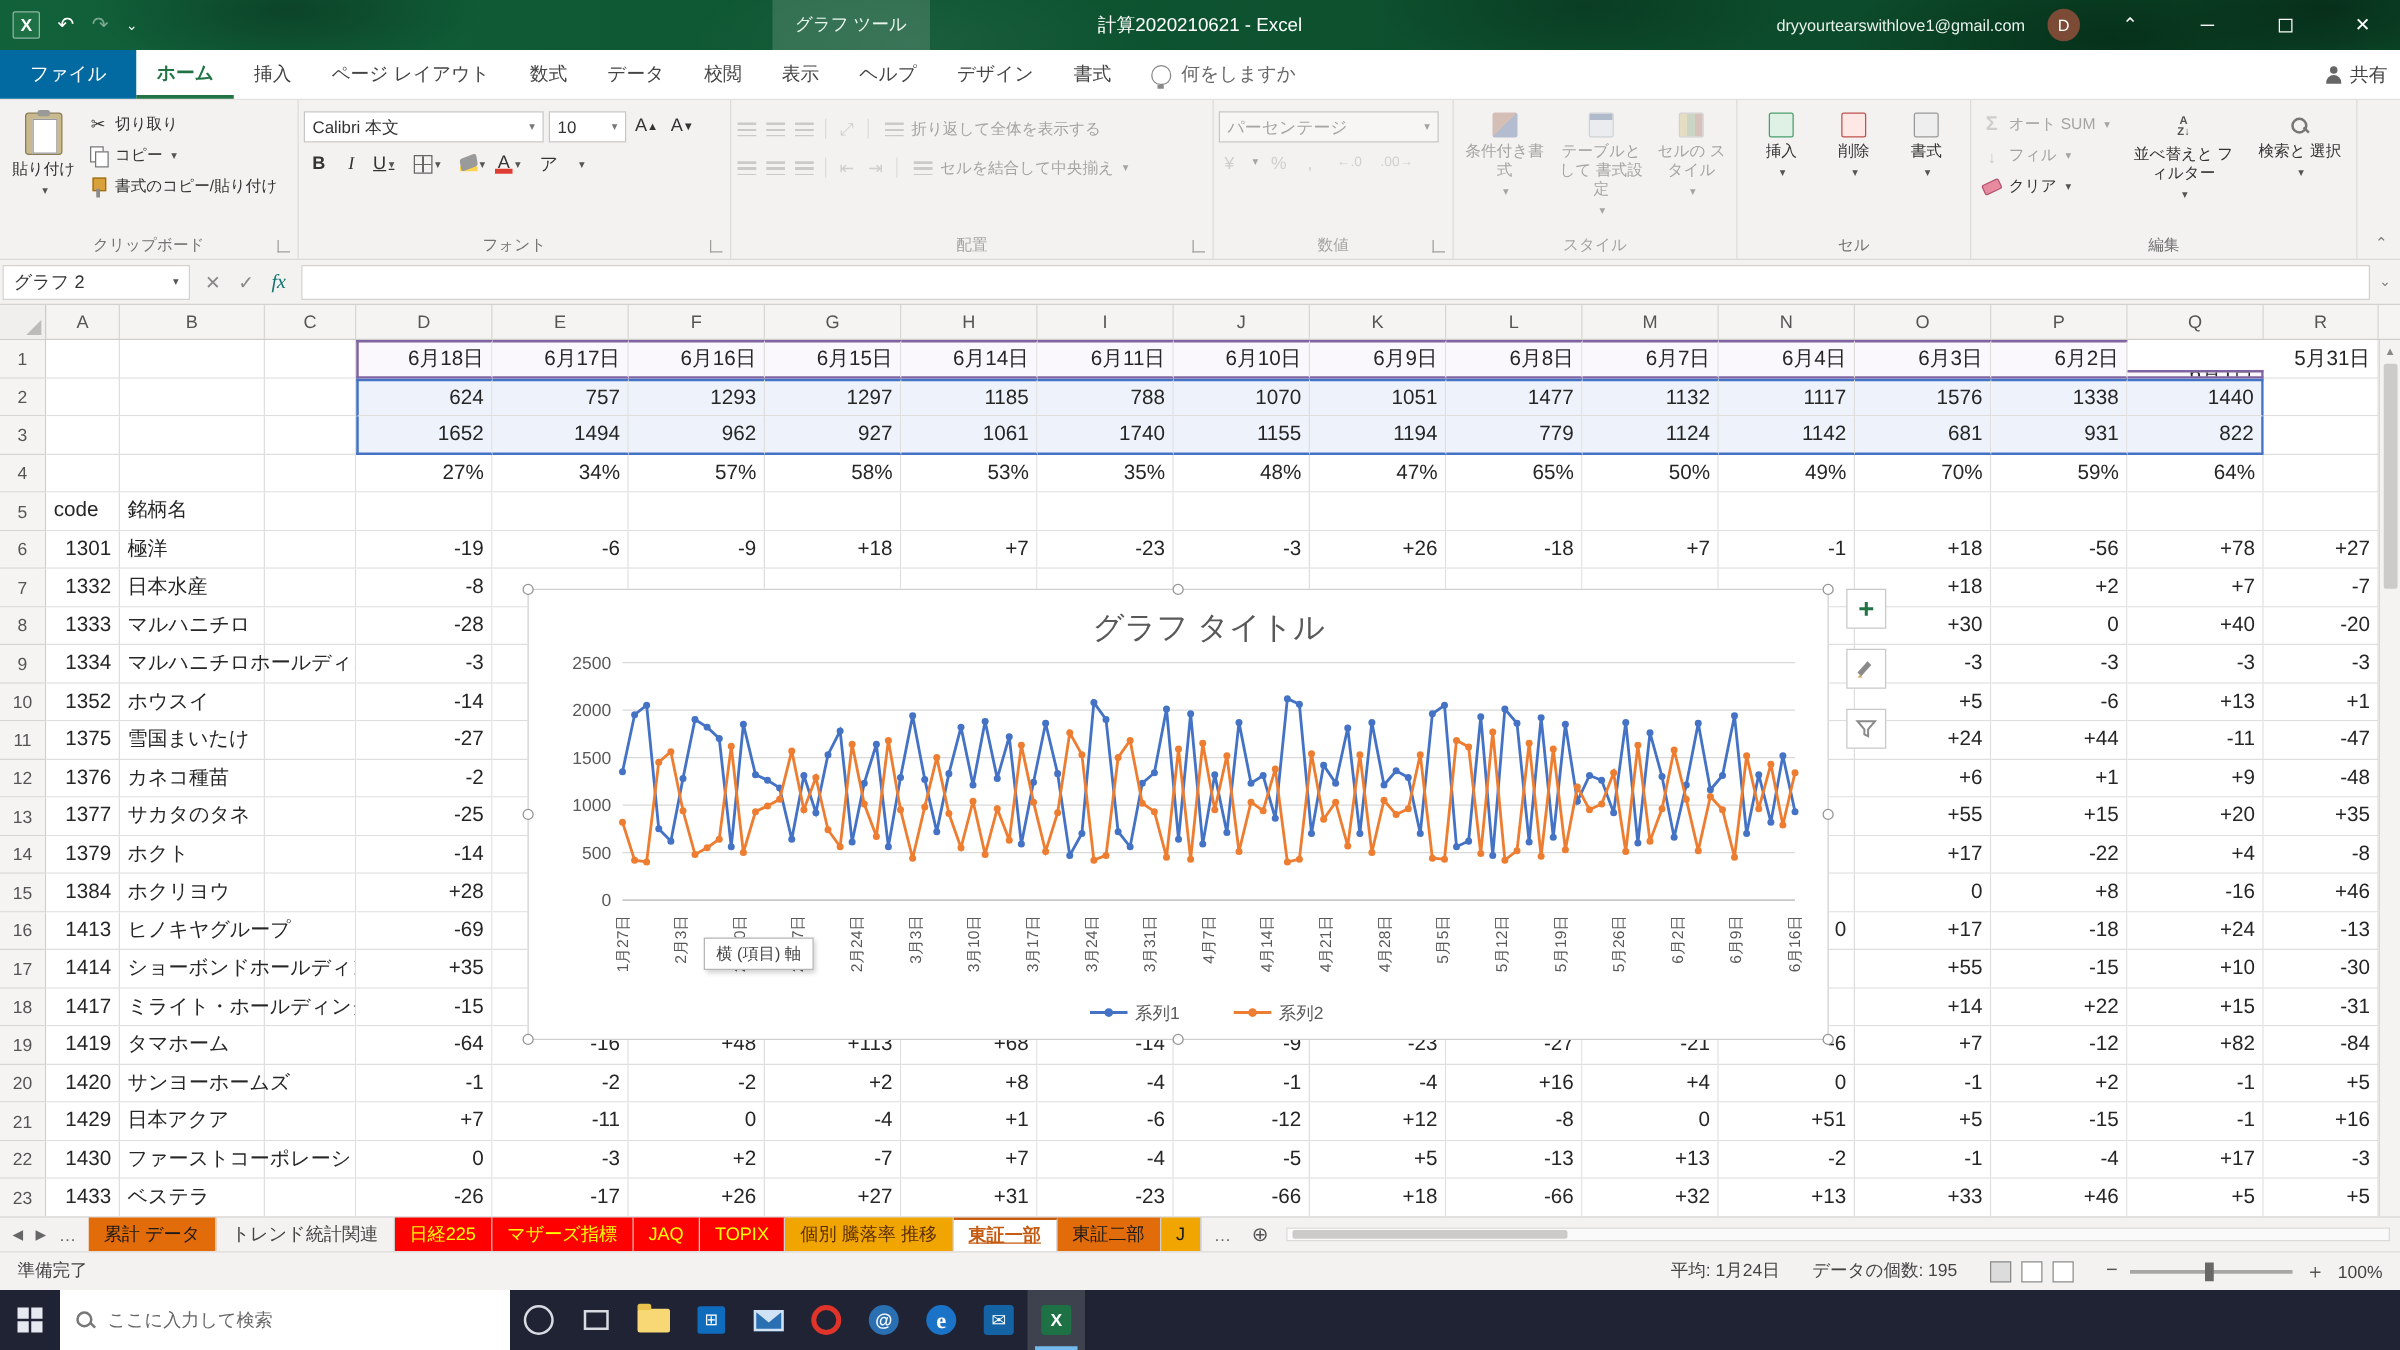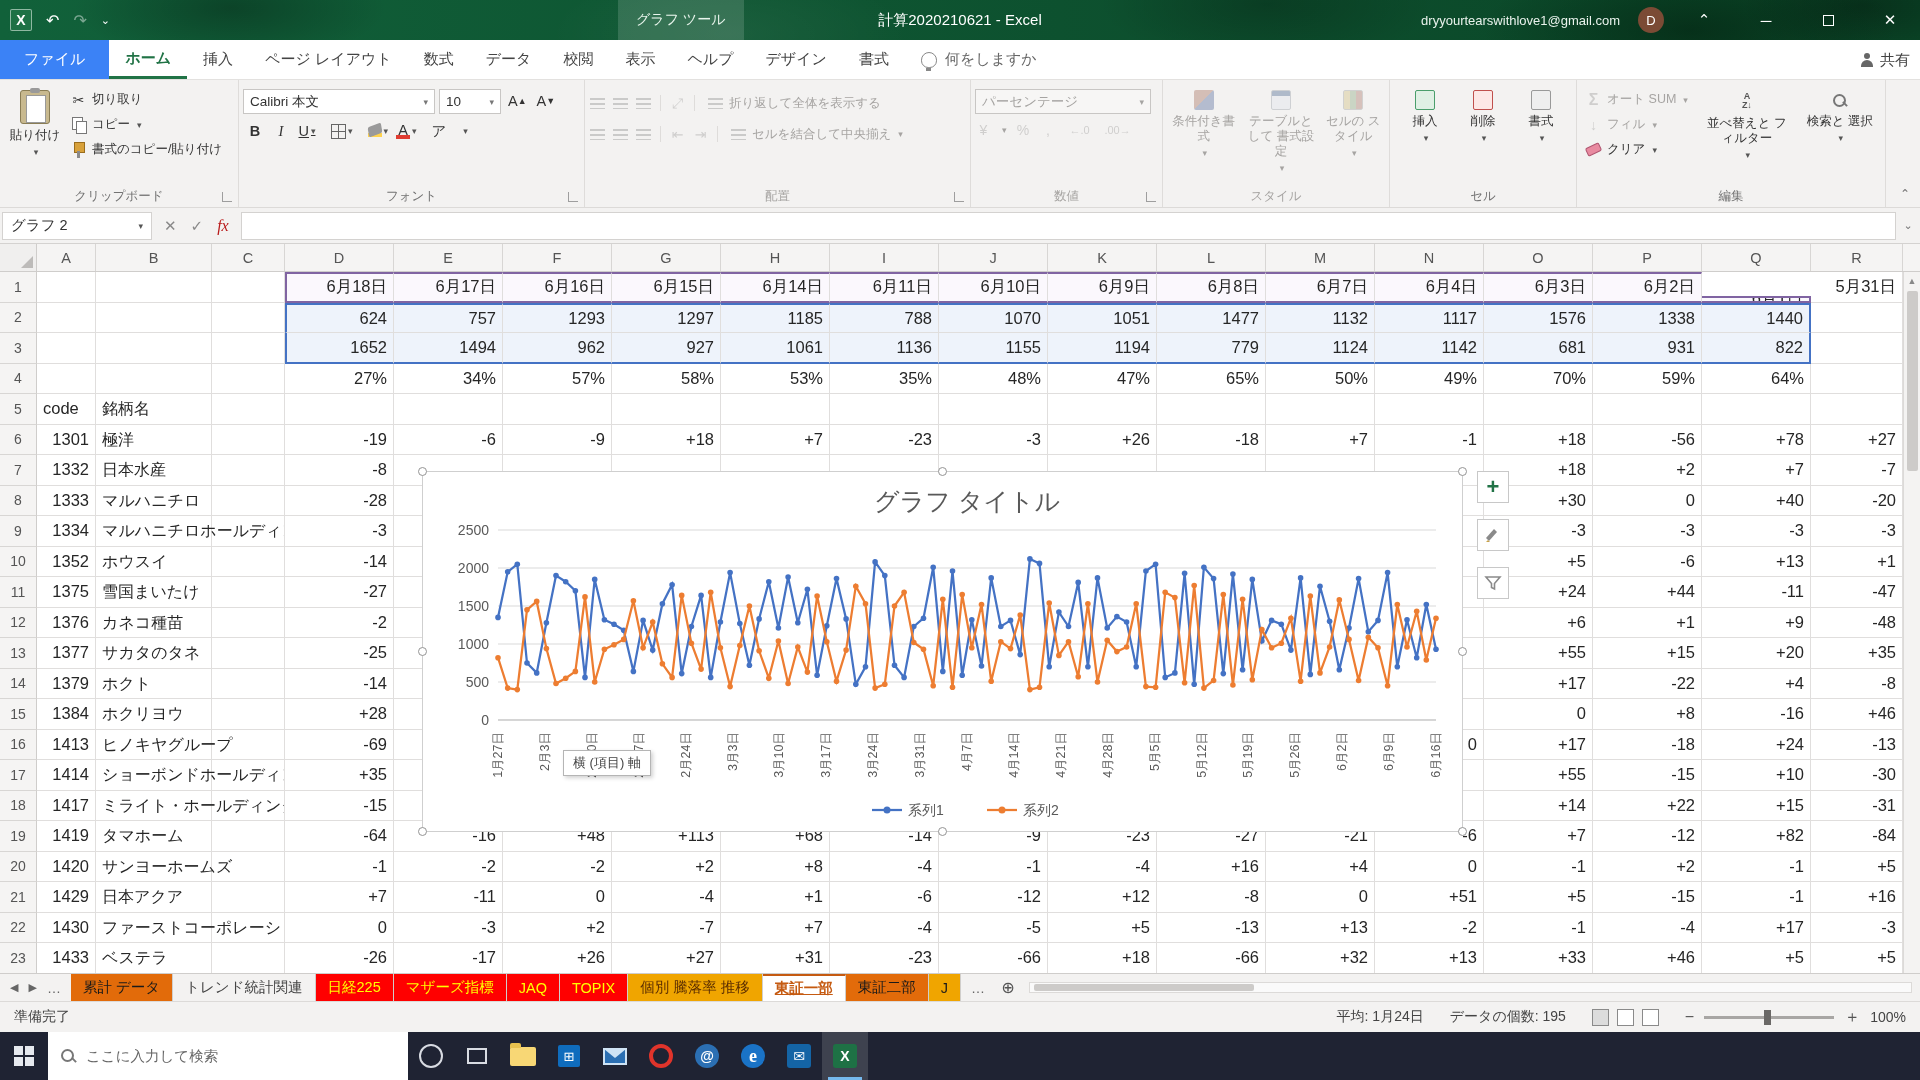--- a/index.html
+++ b/index.html
@@ -28,21 +28,21 @@
   .tb-title { position:absolute; left:50%; transform:translateX(-50%); font-size:15px; }
   .tb-right { position:absolute; right:0; top:0; height:40px; display:flex; align-items:center; gap:18px; padding-right:8px; }
   .tb-account { font-size:13px; color:#e9f2ec; }
   .tb-avatar { width:26px; height:26px; border-radius:50%; background:#7b4b35; color:#fff; font-size:13px;
     display:flex; align-items:center; justify-content:center; }
   .winbtn { width:44px; height:40px; display:flex; align-items:center; justify-content:center; font-size:15px; color:#fff; }
   .restore-box { width:11px; height:11px; border:1.5px solid #fff; }
 
   
   .tabrow { height:40px; flex:0 0 40px; background:#fff; display:flex; align-items:stretch; border-bottom:1px solid #e3e1df; position:relative; }
-  .file-tab { background:#3b82f6; color:#fff; padding:6px 24px; display:flex; align-items:center; font-size:15px; }
+  .file-tab { background:#0369a1; color:#fff; padding:6px 24px; display:flex; align-items:center; font-size:15px; }
   .rtab { padding:0 16px; display:flex; align-items:center; font-size:15px; color:#444; }
   .rtab.active { color:#217346; border-bottom:3px solid #217346; font-weight:bold; }
   .tellme { display:flex; align-items:center; gap:8px; padding:0 16px; color:#666; font-size:15px; }
   .bulb { width:16px; height:16px; border:1.5px solid #888; border-radius:50% 50% 45% 45%; position:relative; }
   .bulb:after { content:""; position:absolute; left:4px; bottom:-4px; width:5px; height:3px; background:#888; }
   .share-btn { position:absolute; right:10px; top:0; height:40px; display:flex; align-items:center; gap:6px; color:#444; font-size:15px; }
   .person { width:14px; height:14px; position:relative; }
   .person:before { content:""; position:absolute; left:4px; top:0; width:6px; height:6px; border-radius:50%; background:#666; }
   .person:after { content:""; position:absolute; left:1px; top:7px; width:12px; height:7px; border-radius:6px 6px 0 0; background:#666; }
 
@@ -100,21 +100,21 @@
   .i-mag { position:relative; width:15px; height:15px; }
   .i-mag:before { content:""; position:absolute; left:1px; top:1px; width:9px; height:9px; border:2px solid #777; border-radius:50%; }
   .i-mag:after { content:""; position:absolute; left:10px; top:10px; width:6px; height:2px; background:#777; transform:rotate(45deg); }
   .twoline { width:86px; white-space:normal; line-height:1.2; text-align:left; }
   .collapse-chevron { position:absolute; right:10px; bottom:6px; color:#777; font-size:12px; }
 
   
   .formulabar { height:36px; flex:0 0 36px; background:#f3f2f1; display:flex; align-items:center; padding:3px 0; border-bottom:1px solid #d4d2d0; }
   .namebox { width:150px; height:28px; background:#fff; border:1px solid #d4d2d0; display:flex; align-items:center; justify-content:space-between; padding:0 8px; font-size:14.5px; color:#333; margin-left:2px; }
   .fx-icons { display:flex; align-items:center; gap:14px; padding:0 12px; color:#888; font-size:15px; }
-  .fx { font-style:italic; font-family:"Liberation Serif",serif; color:#b91c1c; font-size:16px; }
+  .fx { font-style:italic; font-family:"Liberation Serif",serif; color:#0f766e; font-size:16px; }
   .formula-input { flex:1; height:28px; background:#fff; border:1px solid #d4d2d0; }
   .fb-dd { width:24px; text-align:center; color:#777; font-size:11px; }
 
   
   .sheet { flex:1 1 auto; display:flex; flex-direction:column; position:relative; overflow:hidden; background:#fff; }
   .colheaders { height:28px; flex:0 0 28px; display:flex; background:#f5f4f3; border-bottom:1px solid #cfcdcb; }
   .corner { width:37px; flex:0 0 37px; background:#f0efee; border-right:1px solid #cfcdcb; position:relative; }
   .corner:after { content:""; position:absolute; right:3px; bottom:3px; border-left:12px solid transparent; border-bottom:12px solid #bdbbb9; }
   .colhdr { border-right:1px solid #d8d6d4; display:flex; align-items:center; justify-content:center; font-size:14.5px; color:#555; flex:0 0 auto; }
   .gridwrap { position:relative; flex:1; overflow:hidden; }
@@ -575,21 +575,21 @@
           <div class="grow">
             <div class="rowhdr">3</div>
             <div class="cell" style="width: 59px;"></div>
             <div class="cell" style="width: 116px;"></div>
             <div class="cell" style="width: 73px;"></div>
             <div class="cell num hlb hlb-b hlb-l" style="width: 109px;">1652</div>
             <div class="cell num hlb hlb-b" style="width: 109px;">1494</div>
             <div class="cell num hlb hlb-b" style="width: 109px;">962</div>
             <div class="cell num hlb hlb-b" style="width: 109px;">927</div>
             <div class="cell num hlb hlb-b" style="width: 109px;">1061</div>
-            <div class="cell num hlb hlb-b" style="width: 109px;">1136</div>
+            <div class="cell num hlb hlb-b" style="width: 109px;">1740</div>
             <div class="cell num hlb hlb-b" style="width: 109px;">1155</div>
             <div class="cell num hlb hlb-b" style="width: 109px;">1194</div>
             <div class="cell num hlb hlb-b" style="width: 109px;">779</div>
             <div class="cell num hlb hlb-b" style="width: 109px;">1124</div>
             <div class="cell num hlb hlb-b" style="width: 109px;">1142</div>
             <div class="cell num hlb hlb-b" style="width: 109px;">681</div>
             <div class="cell num hlb hlb-b" style="width: 109px;">931</div>
             <div class="cell num hlb hlb-b hlb-r" style="width: 109px;">822</div>
             <div class="cell" style="width: 92px;"></div>
           </div>

